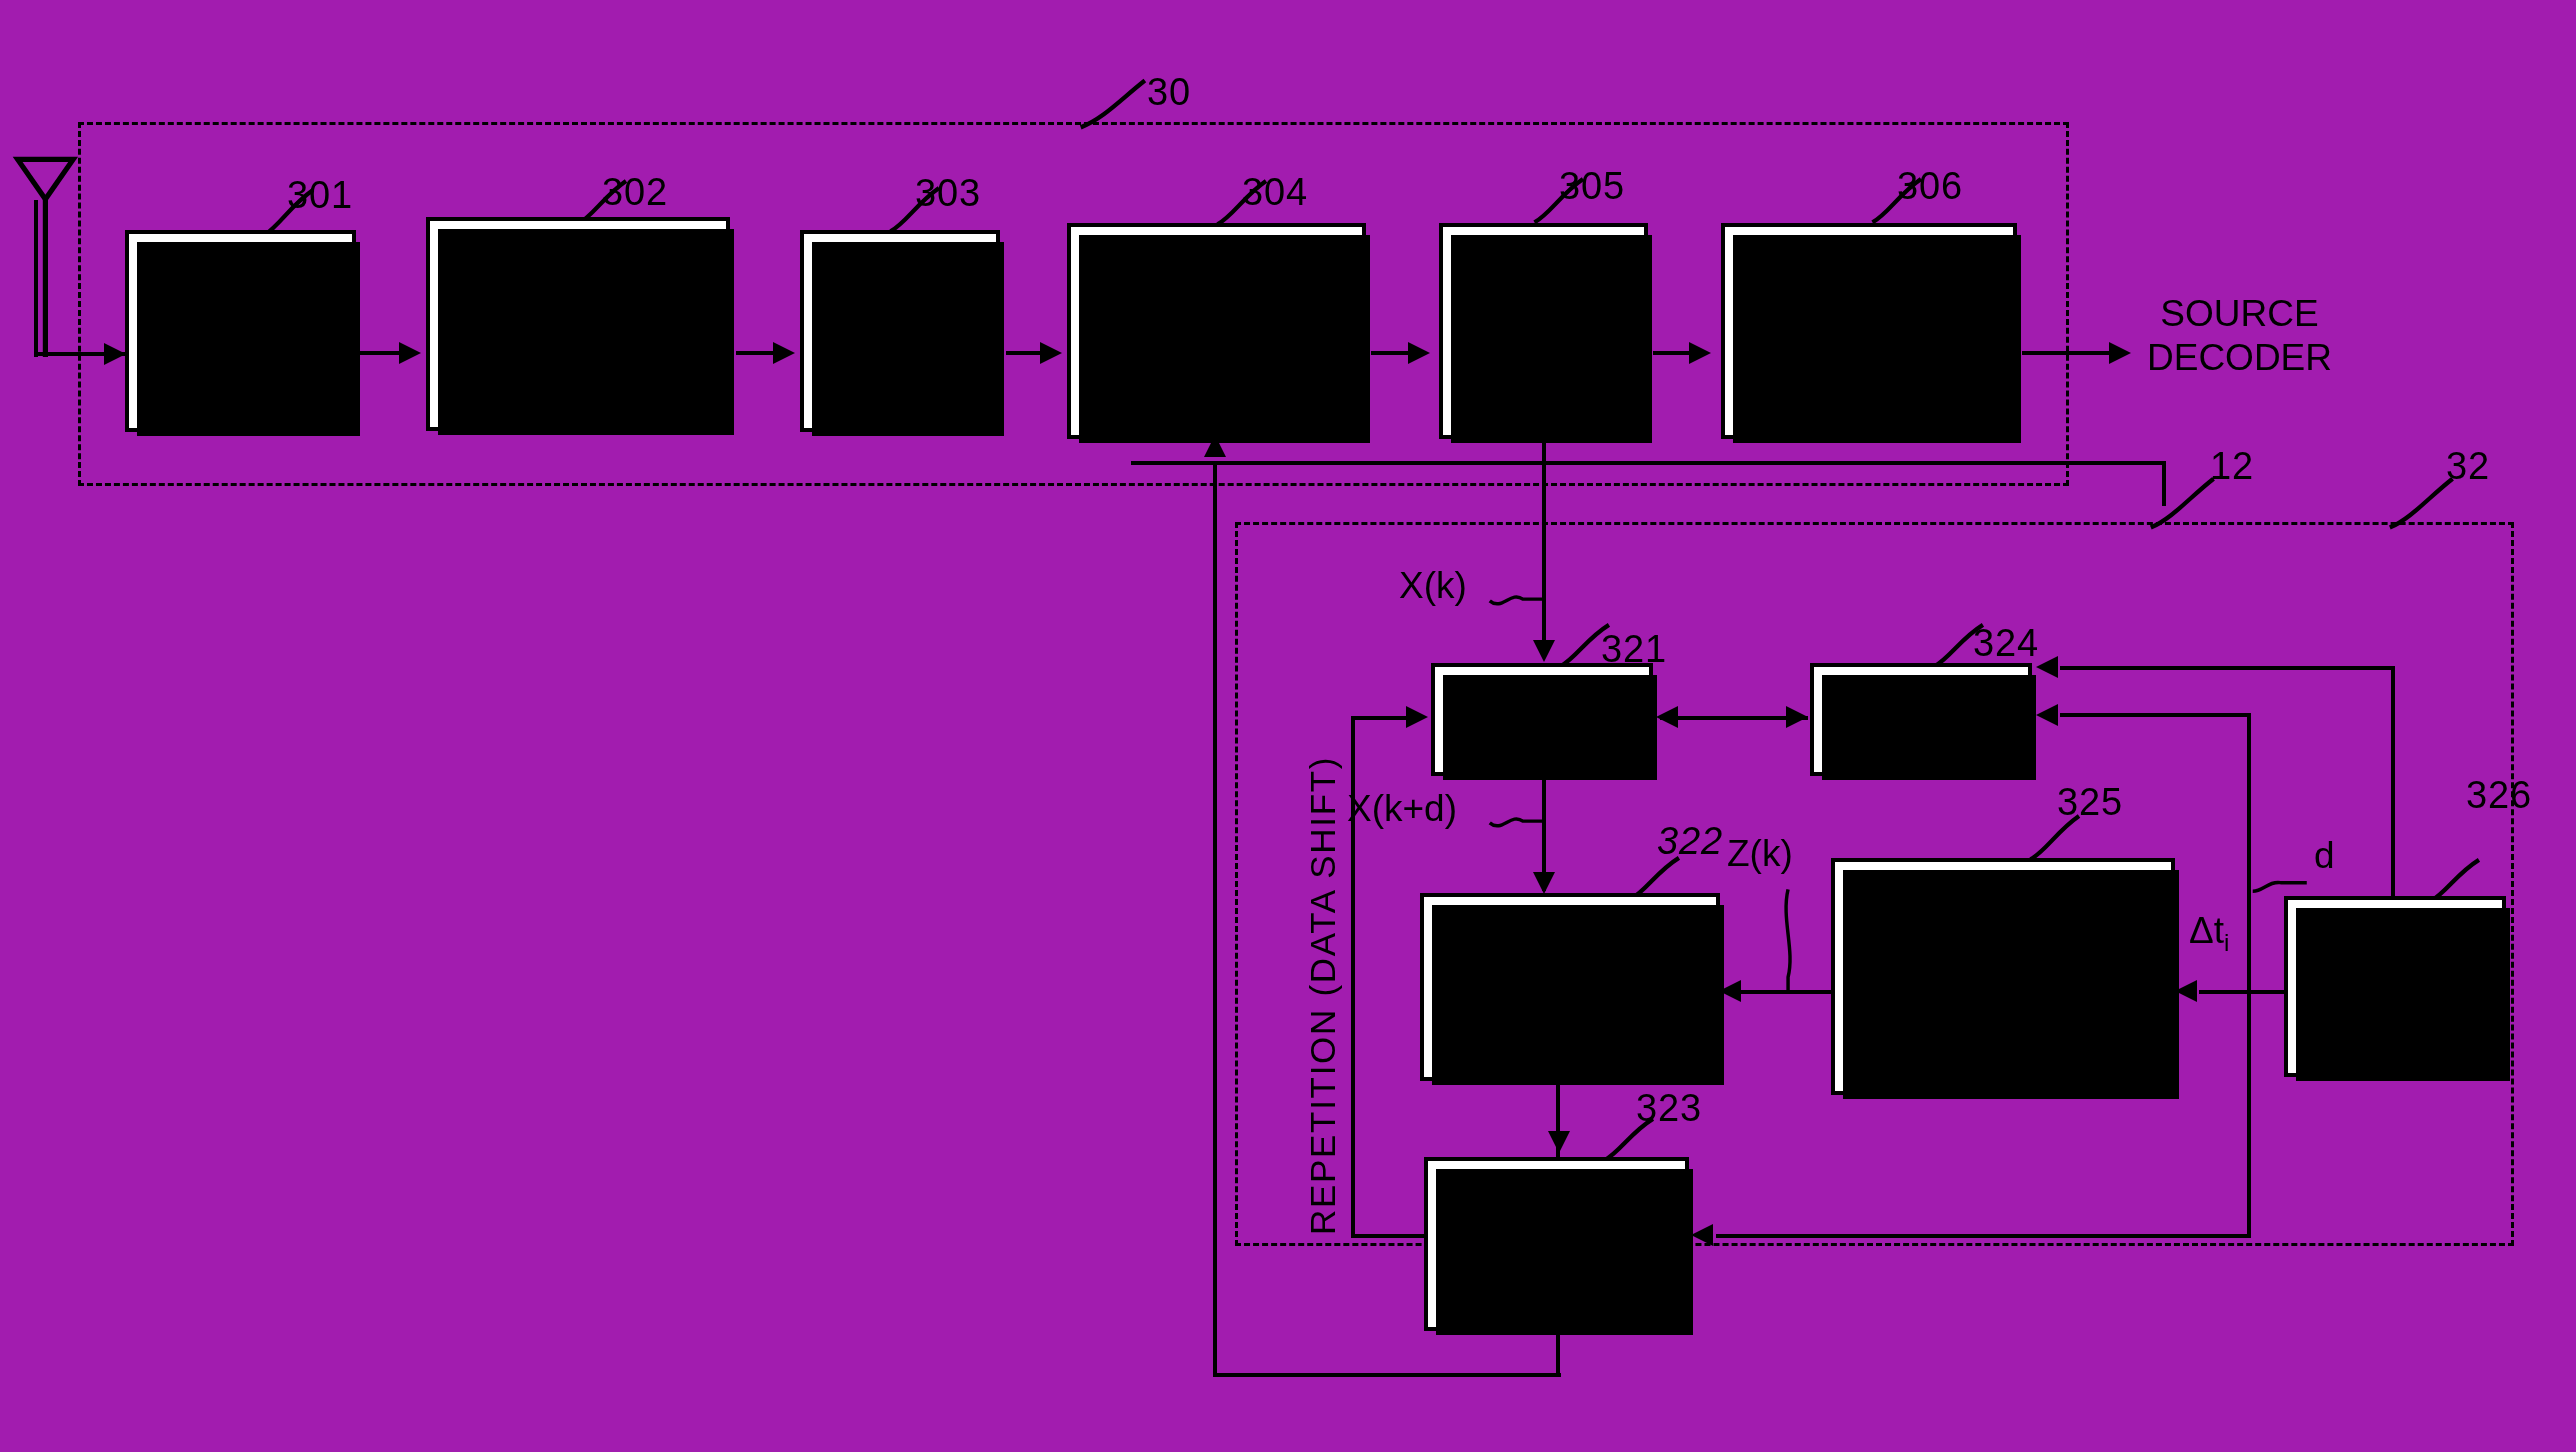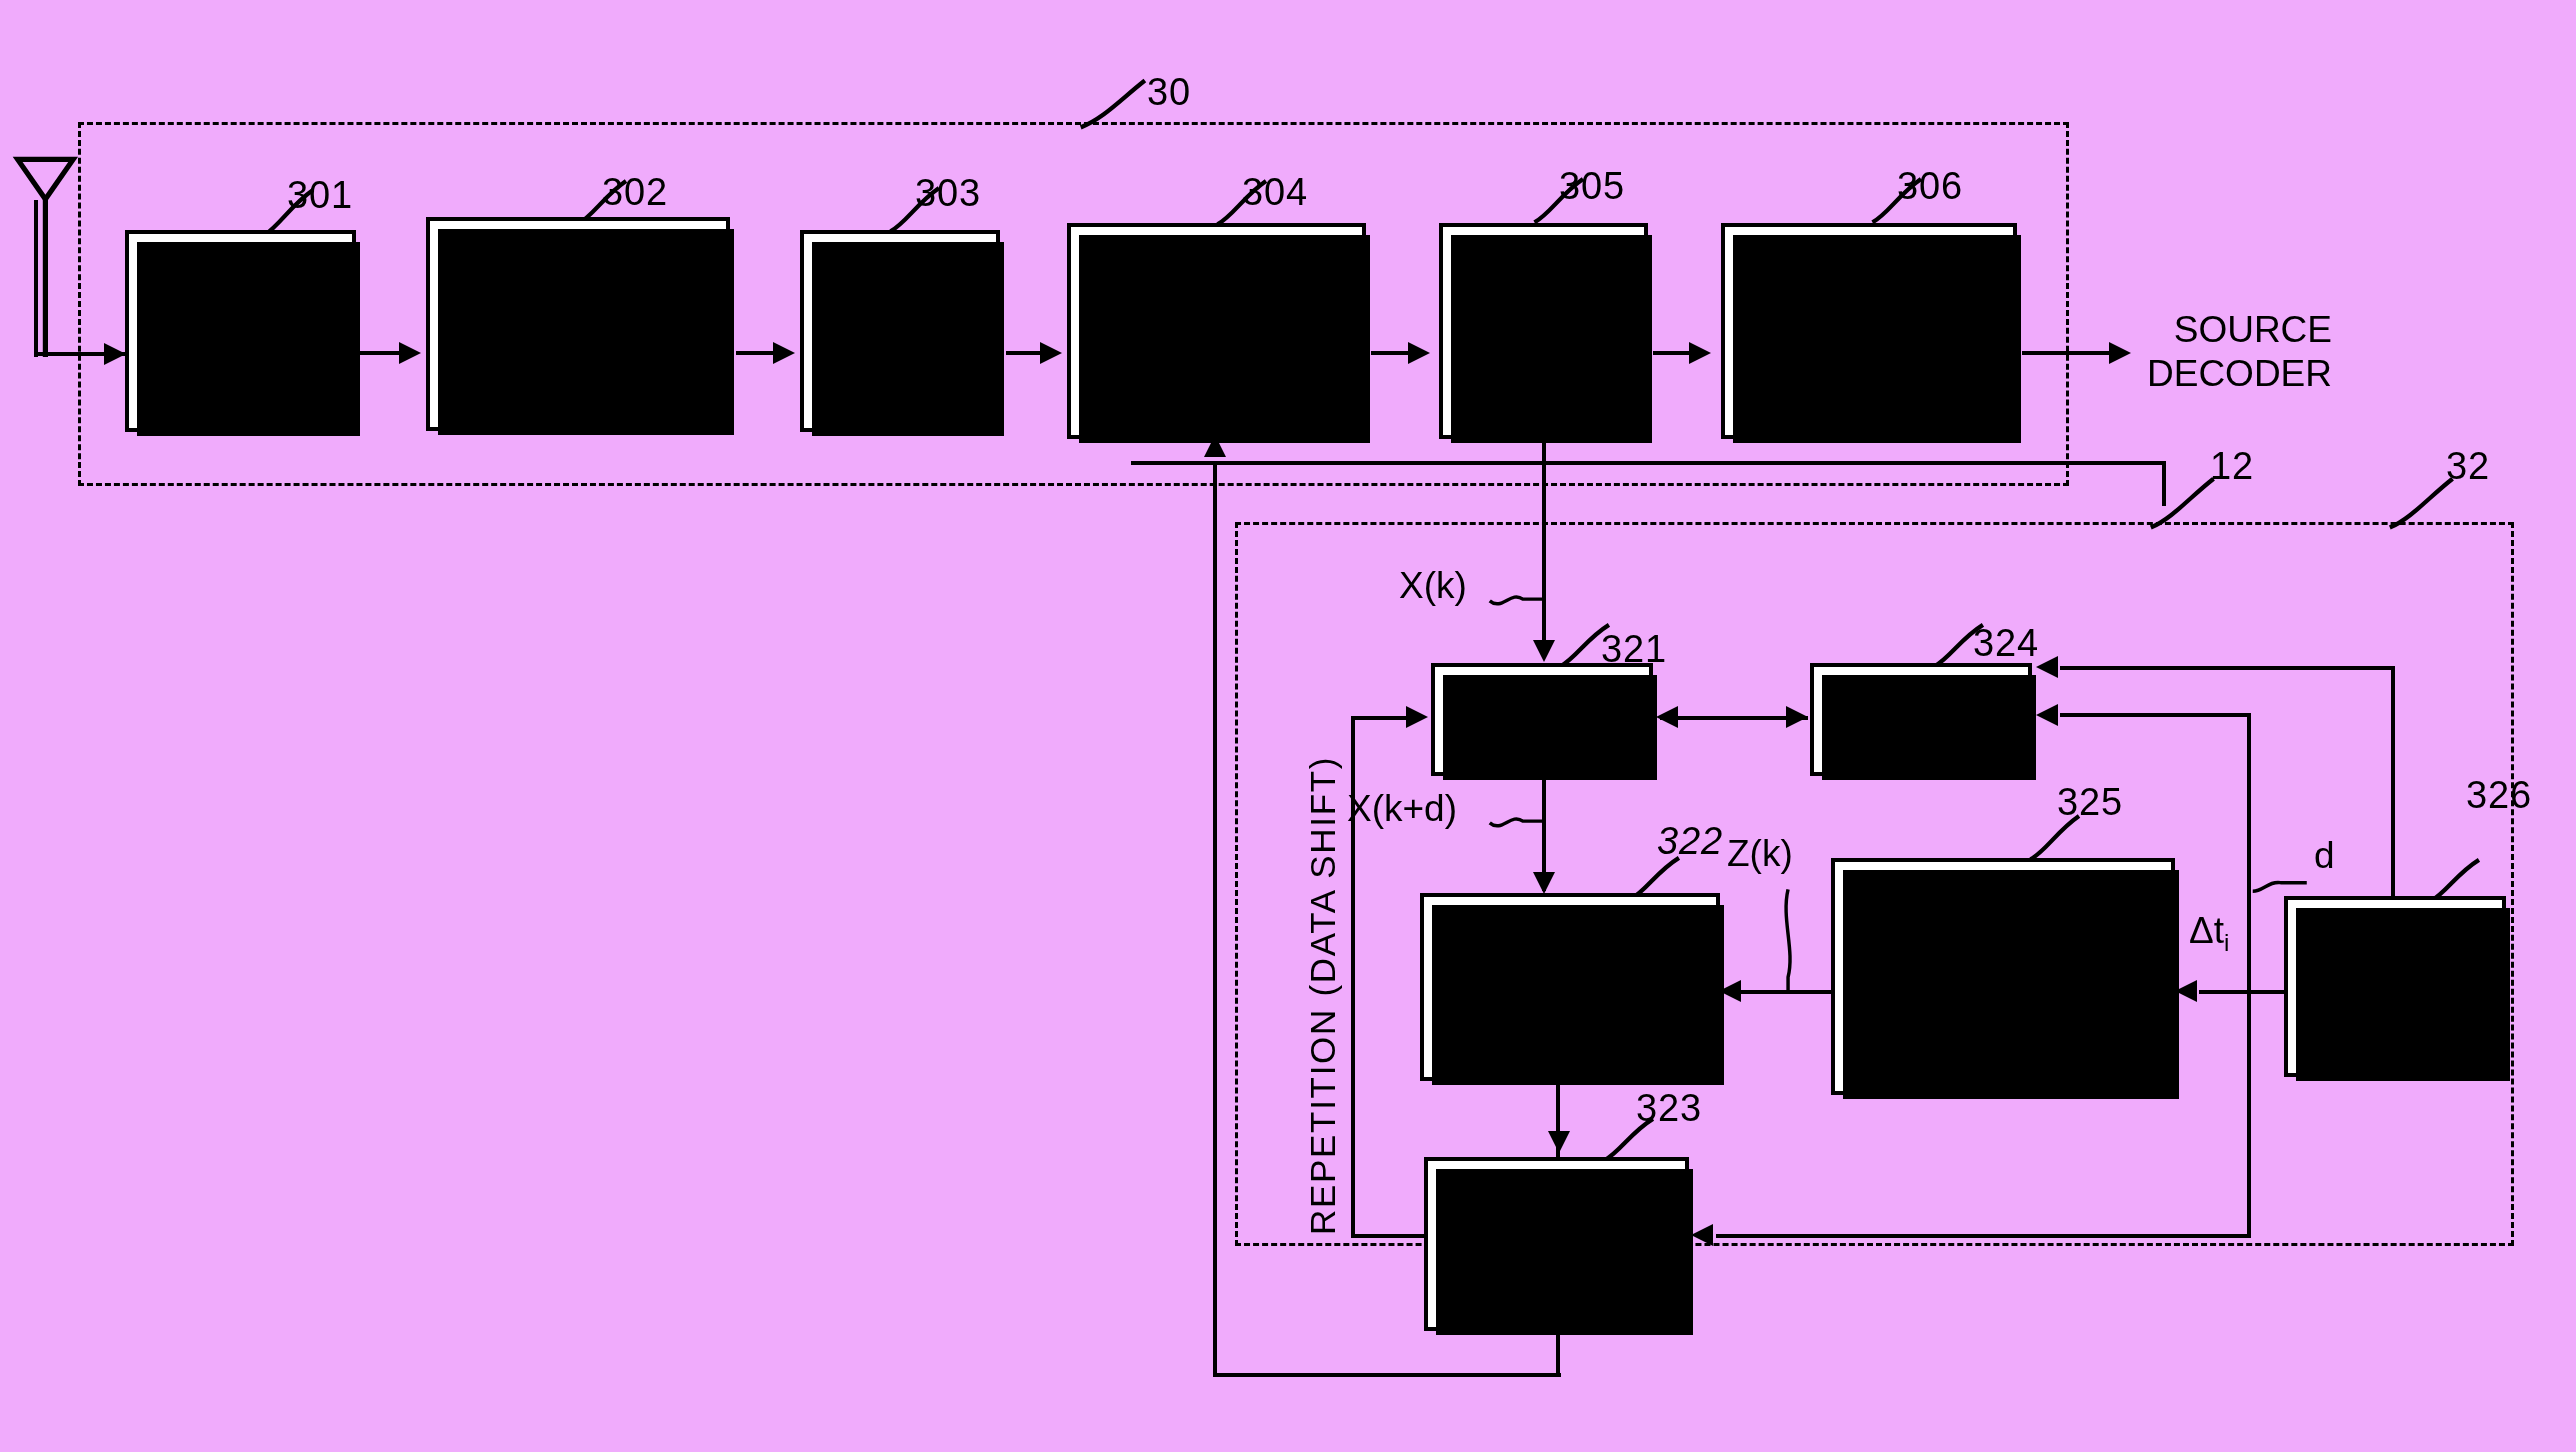--- a/index.html
+++ b/index.html
@@ -1,19 +1,19 @@
 <!DOCTYPE html>
 <html style="font-size:14px"><head>
 <meta charset="utf-8">
 <style>
   html,body{margin:0;padding:0;background:#fff;}
   #root{
     position:relative;
     width:2576px;height:1453px;
-    background:#f0abfc;
+    background:#a21caf;
     font-family:"Liberation Sans", sans-serif;
     color:#000;
     overflow:hidden;
   }
 
   
   .dashbox{
     position:absolute;
     border:3.5px dashed #000;
     background:transparent;
@@ -164,21 +164,21 @@
     <span>VITERBI
 DECODER</span>
   </div>
   <svg class="leader" style="left:1869px;top:172px;width:78px;height:54px;" viewBox="0 0 90 62">
     <path d="M4 58 C22 48 34 26 60 8" fill="none" stroke="#000" stroke-width="5"></path>
   </svg>
   <div class="refnum" style="left:1897px;top:165px;">306</div>
 
   <div class="hline" style="left:2022px;top:351px;width:96px;"></div>
   <div class="arr-r" style="left:2109px;top:342px;"></div>
-  <div class="txt" style="left:2147px;top:292px;font-size:37px;line-height:1.18;white-space:pre-line;text-align:right;margin-top:16px;">SOURCE
+  <div class="txt" style="left:2147px;top:292px;font-size:37px;line-height:1.18;white-space:pre-line;text-align:center;">SOURCE
 DECODER</div>
 
   <div class="vline" style="left:1213px;top:461px;height:915px;"></div>
   <div class="arr-u" style="left:1204px;top:435px;"></div>
   <div class="hline" style="left:1213px;top:1373px;width:348px;"></div>
   <div class="vline" style="left:1556px;top:1218px;height:158px;"></div>
 
   <div class="dashbox" style="left:1235px;top:522px;width:1279px;height:724px;"></div>
 
   <div class="hline" style="left:1131px;top:461px;width:1035px;"></div>

